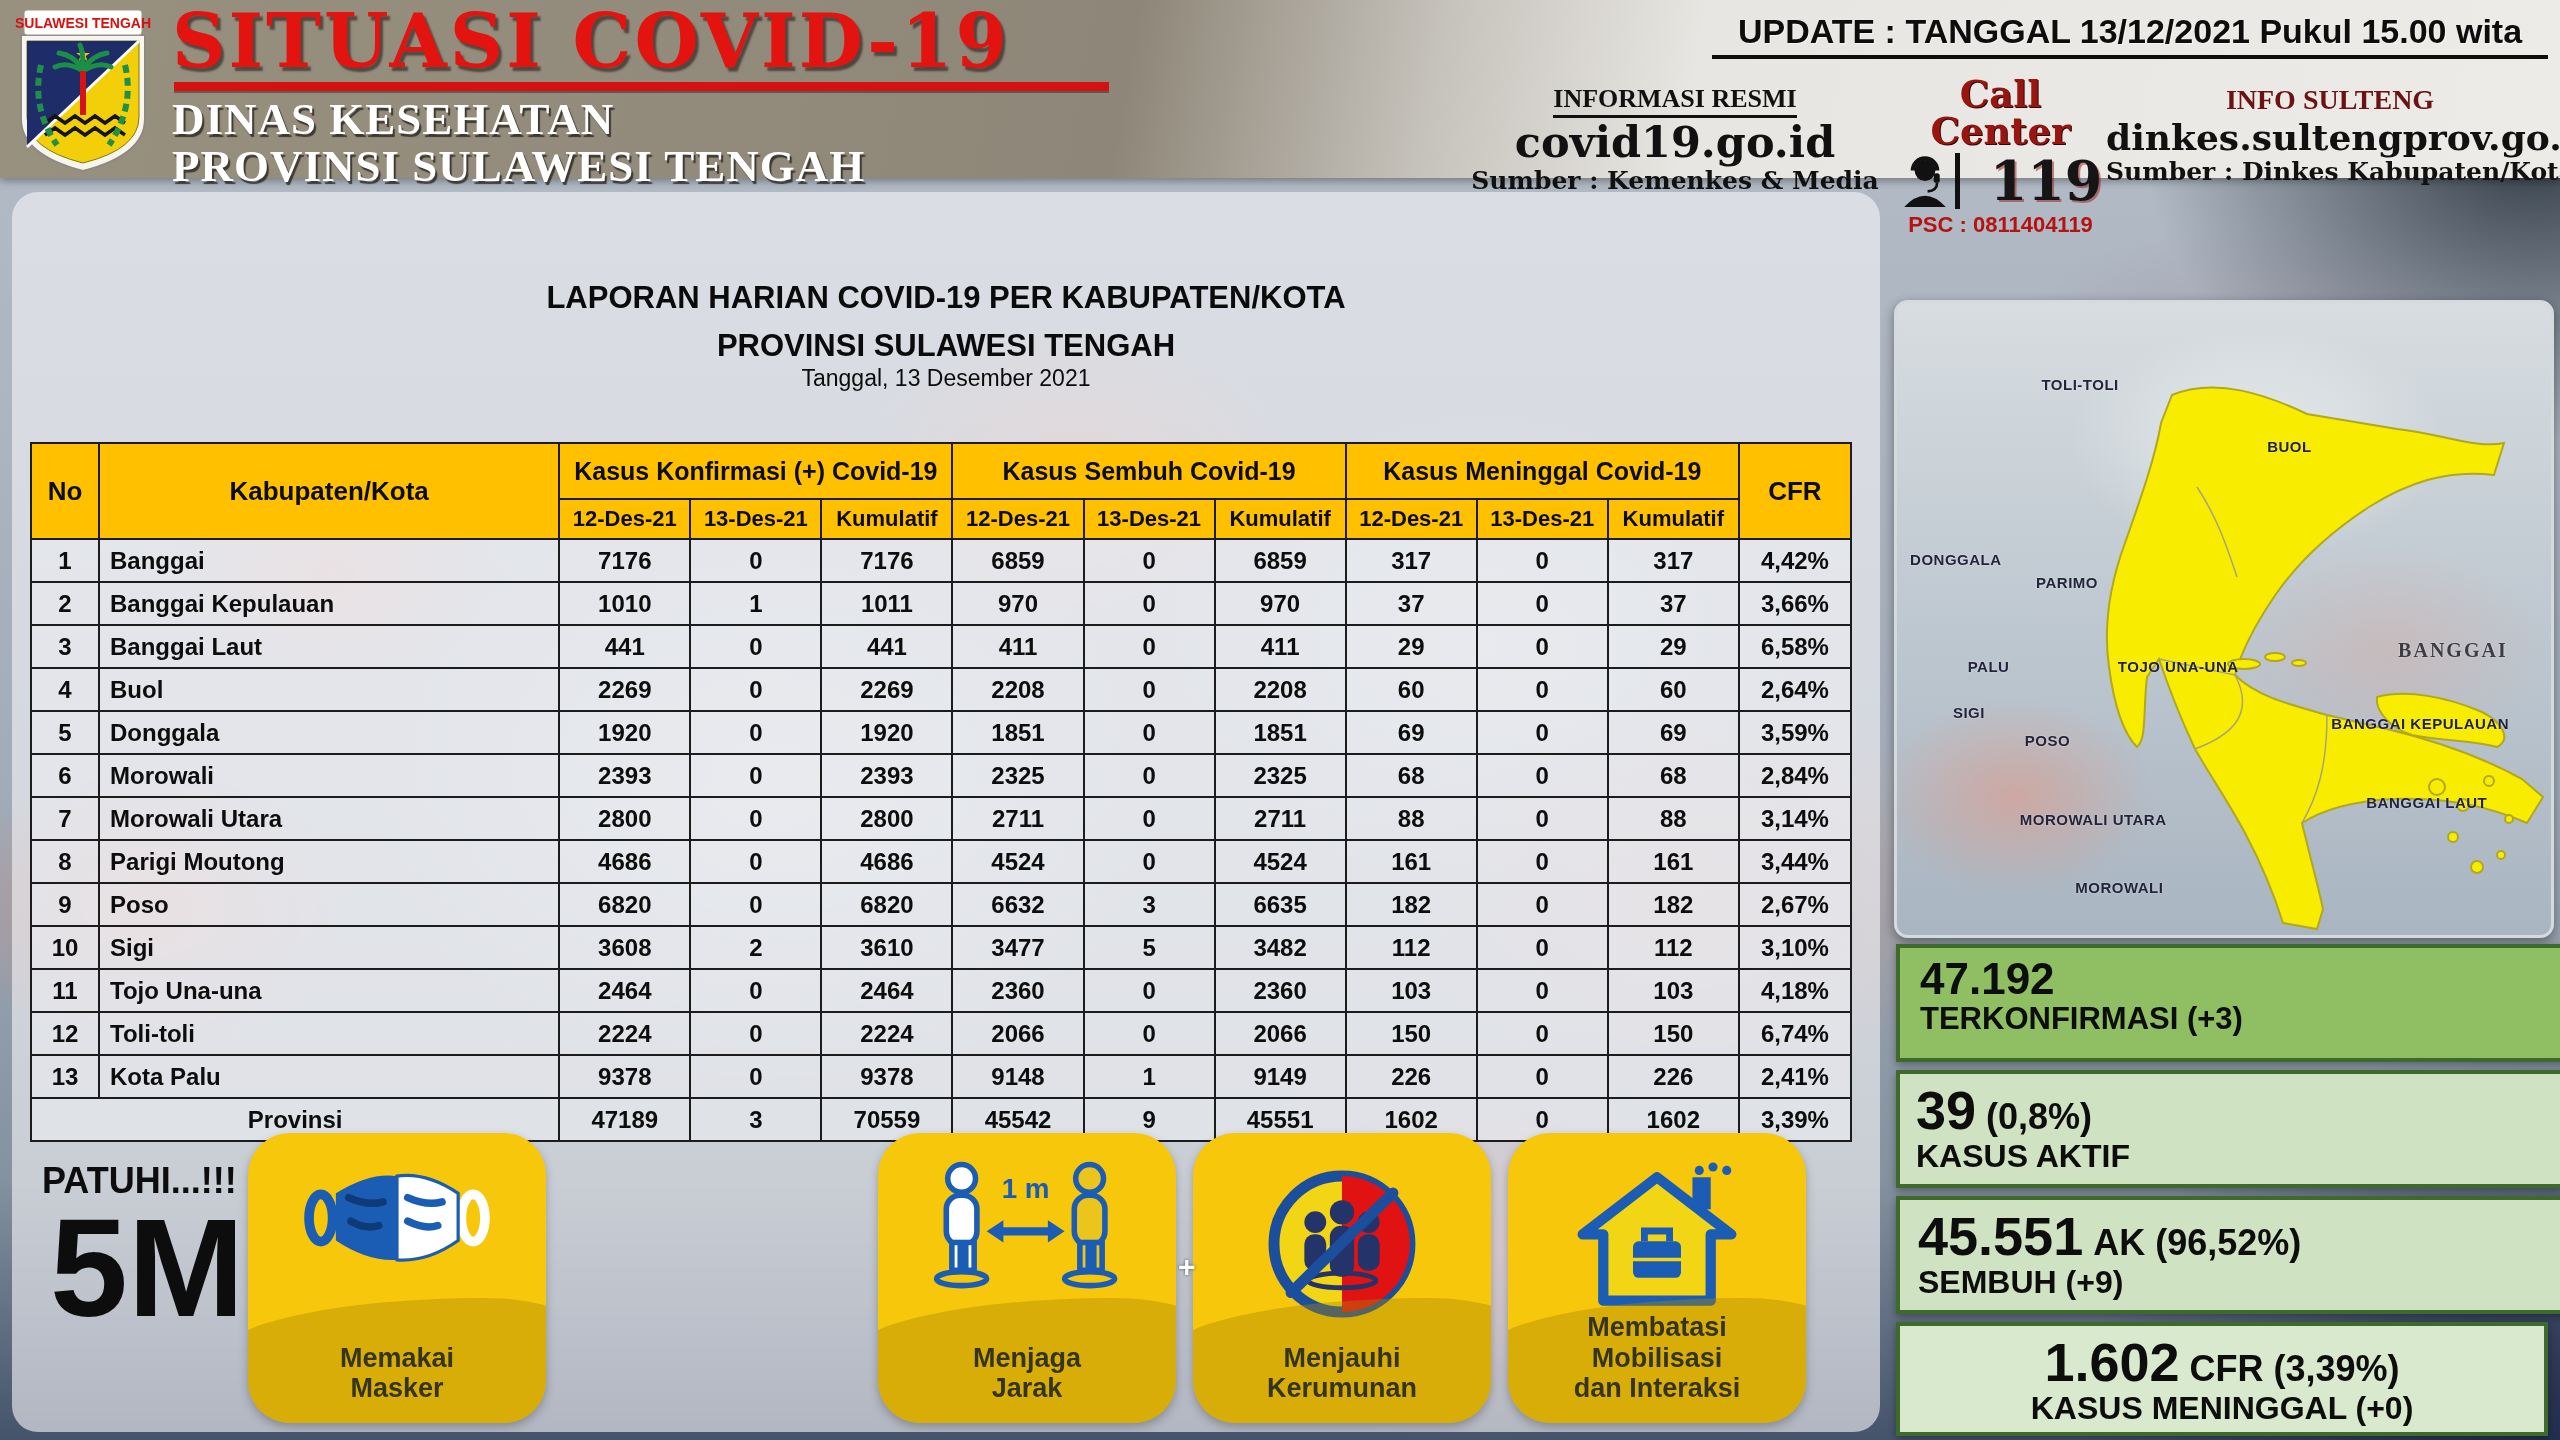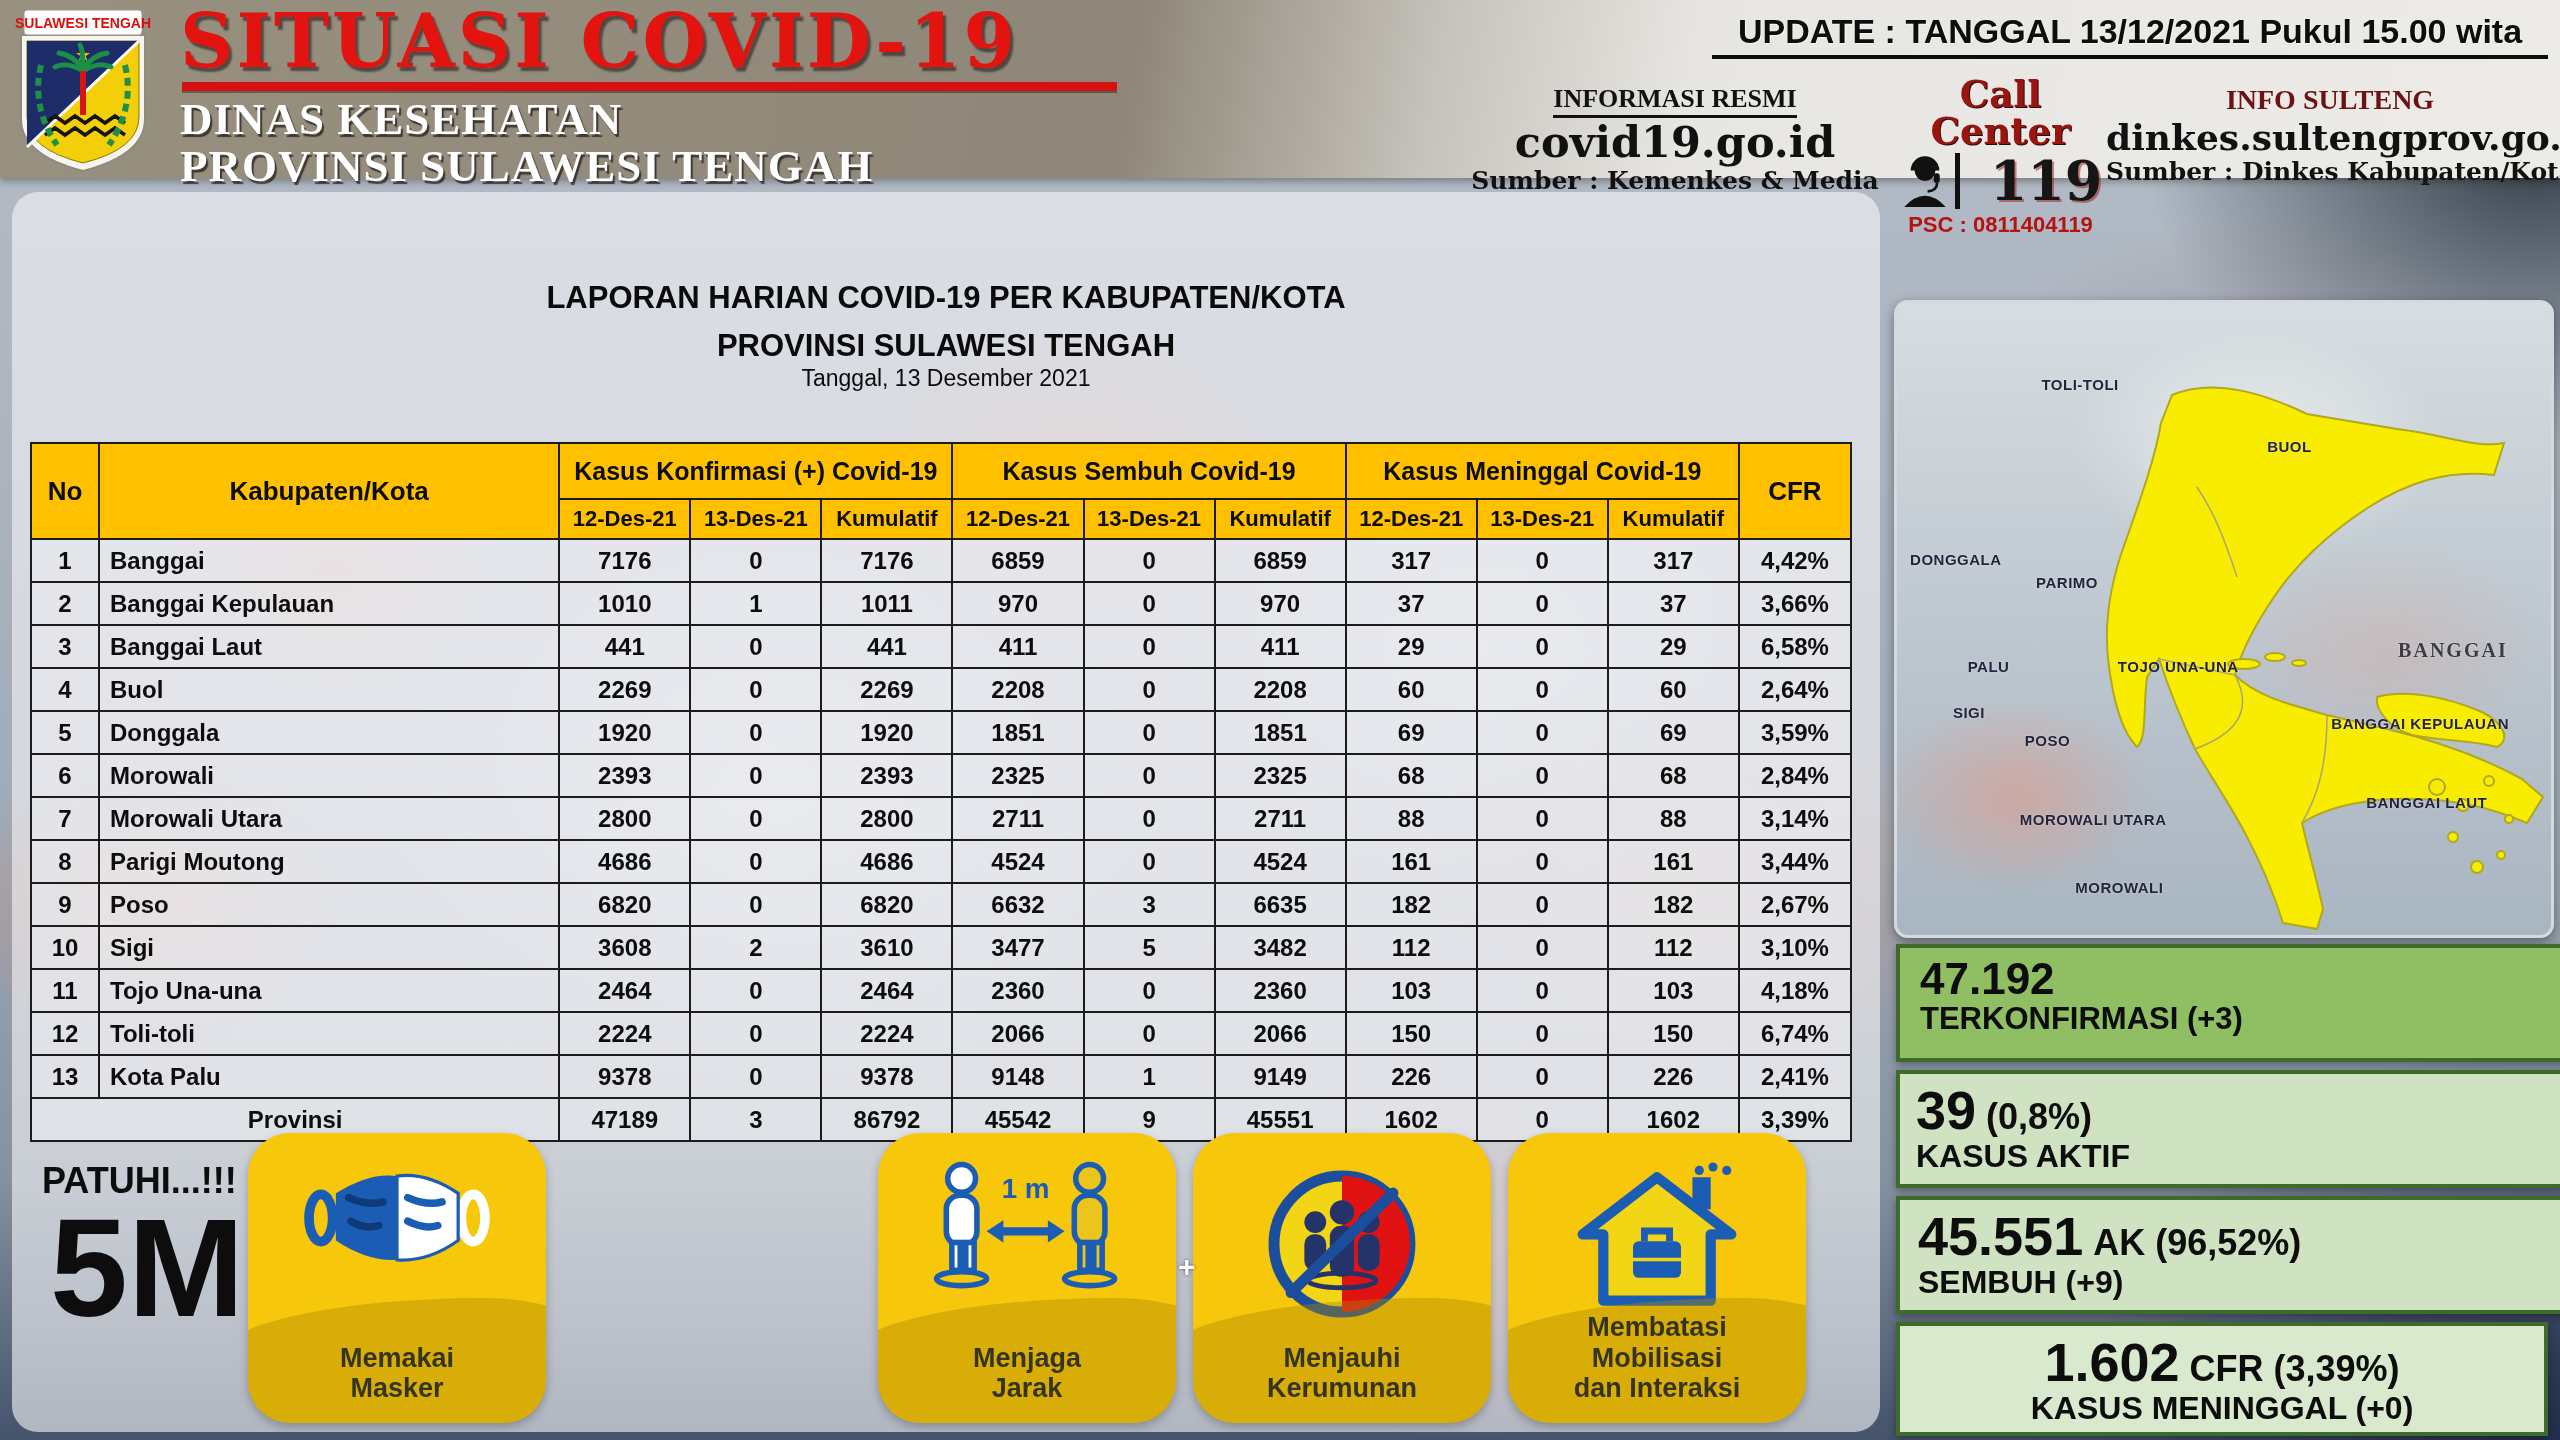--- a/index.html
+++ b/index.html
@@ -15,21 +15,21 @@
       radial-gradient(460px 340px at 58% 45%, rgba(228,235,233,.55), rgba(228,235,233,0) 70%),
       radial-gradient(420px 300px at 88% 30%, rgba(140,120,135,.45), rgba(140,120,135,0) 70%),
       radial-gradient(620px 520px at 100% 100%, rgba(32,44,76,.95), rgba(32,44,76,0) 78%),
       radial-gradient(520px 400px at 99% 10%, rgba(28,38,48,.85), rgba(28,38,48,0) 75%),
       linear-gradient(180deg,#b6bec8 0%,#a2acb8 55%,#84919f 82%,#45536b 100%);}
   
   .topbar{position:absolute;left:0;top:0;width:2560px;height:178px;
     background:linear-gradient(100deg,#99917f 0%,#8e8678 44%,#c6c3bc 56%,#e8e6e2 66%,#edebe7 100%);
     box-shadow:0 3px 8px rgba(0,0,0,.35);}
   .seal{position:absolute;left:14px;top:5px;width:138px;height:168px;}
-  .title-block{position:absolute;left:180px;top:2px;}
+  .title-block{position:absolute;left:172px;top:2px;}
   .main-title{font-family:"DejaVu Serif",serif;font-weight:bold;font-size:74px;line-height:1.08;
     color:#e31310;letter-spacing:3px;text-shadow:3px 4px 2px rgba(45,35,32,.65);white-space:nowrap;}
   .red-rule{width:935px;height:9px;background:#d61111;margin:0 0 5px 2px;box-shadow:0 2px 0 rgba(0,0,0,.35);}
   .dept{font-family:"Liberation Serif",serif;font-weight:bold;font-size:45px;line-height:1.04;color:#fff;
     letter-spacing:1px;text-shadow:2px 3px 1px rgba(40,35,30,.8);white-space:nowrap;}
   .update-line{position:absolute;left:1712px;top:12px;width:836px;text-align:center;
     font-size:34px;font-weight:800;color:#0d0d0d;border-bottom:4px solid #0d0d0d;padding-bottom:4px;
     text-shadow:1px 1px 0 rgba(255,255,255,.6);}
   .info-col{position:absolute;text-align:center;font-family:"DejaVu Serif",serif;color:#111;}
   .ic1{left:1455px;top:84px;width:440px;}
@@ -384,21 +384,21 @@
             <td>9149</td>
             <td>226</td>
             <td>0</td>
             <td>226</td>
             <td>2,41%</td>
           </tr>
           <tr class="total">
             <td colspan="2">Provinsi</td>
             <td>47189</td>
             <td>3</td>
-            <td>86792</td>
+            <td>70559</td>
             <td>45542</td>
             <td>9</td>
             <td>45551</td>
             <td>1602</td>
             <td>0</td>
             <td>1602</td>
             <td>3,39%</td>
           </tr>
         </tbody>
     </table>

